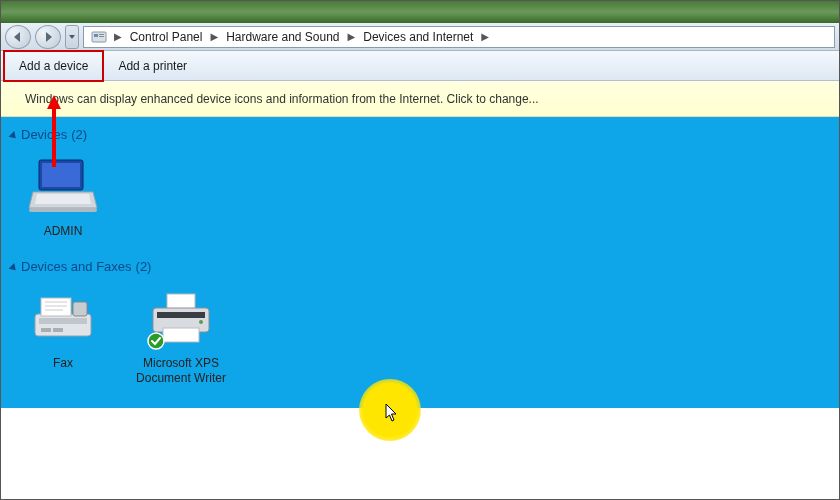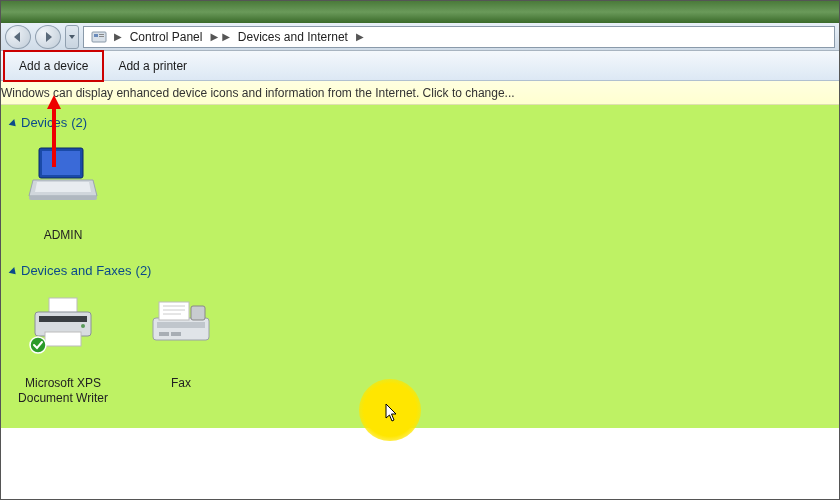--- a/index.html
+++ b/index.html
@@ -95,31 +95,31 @@
     padding:0 14px;
     display:flex;align-items:center;
     color:#1a1a1a;
     font-size:12px;
   }
   .tb-btn.highlight {
     border:2px solid #c00;
     margin:1px 0 1px 2px;
   }
   .infobar {
-    height:24px;
+    height:36px;
     background: linear-gradient(to bottom, #ffffe0 0%, #ffffd0 100%);
     border-bottom:1px solid #e0e0b0;
     display:flex;align-items:center;
-    padding:0 0;
+    padding:0 24px;
     color:#333;
     font-size:12px;
   }
   .content {
     padding:4px 8px 8px 8px;
-    background:#bef264;
+    background:#0ea5e9;
   }
   .group-header {
     display:flex;align-items:center;
     gap:4px;
     padding:6px 0 4px 0;
     color:#0b4a8a;
     font-size:13px;
   }
   .disclosure {
     width:0;height:0;
@@ -133,21 +133,21 @@
   .count { color:#0b4a8a; }
   .items {
     display:flex;
     gap:18px;
     padding:6px 4px 14px 4px;
   }
   .item {
     width:100px;
     display:flex;flex-direction:column;align-items:center;
     text-align:center;
-    gap:20px;
+    gap:4px;
   }
   .item .icon-box {
     width:80px;height:68px;
     display:flex;align-items:center;justify-content:center;
     position:relative;
   }
   .item .label {
     font-size:12px;
     color:#222;
     line-height:1.25;
@@ -206,20 +206,21 @@
       <svg width="16" height="16" viewBox="0 0 16 16">
         <rect x="1" y="3" width="14" height="10" rx="1" fill="#d8e0e8" stroke="#8898a8"></rect>
         <rect x="3" y="5" width="4" height="3" fill="#6a8aba"></rect>
         <rect x="8" y="5" width="5" height="1" fill="#888"></rect>
         <rect x="8" y="7" width="5" height="1" fill="#888"></rect>
       </svg>
     </div>
     <span class="crumb-sep">▶</span>
     <span class="crumb">Control Panel</span>
     <span class="crumb-sep">▶</span>
+    <span class="crumb">Hardware and Sound</span>
     <span class="crumb-sep">▶</span>
     <span class="crumb">Devices and Internet</span>
     <span class="crumb-sep">▶</span>
   </div>
 </div>
 
 <div class="toolbar">
   <div class="tb-btn highlight">Add a device</div>
   <div class="tb-btn">Add a printer</div>
 </div>
@@ -249,52 +250,52 @@
       <div class="label">ADMIN</div>
     </div>
   </div>
 
   <div class="group-header">
     <span class="disclosure"></span>
     <span>Devices and Faxes</span>
     <span class="count">(2)</span>
   </div>
   <div class="items">
+    <div class="item">
+      <div class="icon-box">
+        <svg class="fax-svg" viewBox="0 0 72 60">
+          <rect x="8" y="26" width="56" height="22" rx="3" fill="#e0e4e8" stroke="#9aa0a8"></rect>
+          <rect x="14" y="10" width="30" height="18" fill="#fff" stroke="#bbb"></rect>
+          <line x1="18" y1="14" x2="40" y2="14" stroke="#ccc"></line>
+          <line x1="18" y1="18" x2="40" y2="18" stroke="#ccc"></line>
+          <line x1="18" y1="22" x2="36" y2="22" stroke="#ccc"></line>
+          <rect x="46" y="14" width="14" height="14" rx="2" fill="#c8ccd0" stroke="#888"></rect>
+          <rect x="12" y="30" width="48" height="6" fill="#c0c6cc"></rect>
+          <rect x="14" y="40" width="10" height="4" fill="#a8aeb4"></rect>
+          <rect x="26" y="40" width="10" height="4" fill="#a8aeb4"></rect>
+        </svg>
+      </div>
+      <div class="label">Fax</div>
+    </div>
     <div class="item">
       <div class="icon-box">
         <svg class="printer-svg" viewBox="0 0 72 60">
           <rect x="22" y="6" width="28" height="16" fill="#fff" stroke="#bbb"></rect>
           <rect x="8" y="20" width="56" height="24" rx="3" fill="#d8dce0" stroke="#8a9098"></rect>
           <rect x="12" y="24" width="48" height="6" fill="#3a3e42"></rect>
           <rect x="18" y="40" width="36" height="14" fill="#fff" stroke="#bbb"></rect>
           <circle cx="56" cy="34" r="2" fill="#5a9a5a"></circle>
         </svg>
         <svg class="checkmark-badge" viewBox="0 0 18 18">
           <circle cx="9" cy="9" r="8" fill="#2a9a2a" stroke="#fff" stroke-width="1.5"></circle>
           <path d="M5 9 L8 12 L13 6" stroke="#fff" stroke-width="2" fill="none" stroke-linecap="round"></path>
         </svg>
       </div>
       <div class="label">Microsoft XPS Document Writer</div>
     </div>
-    <div class="item">
-      <div class="icon-box">
-        <svg class="fax-svg" viewBox="0 0 72 60">
-          <rect x="8" y="26" width="56" height="22" rx="3" fill="#e0e4e8" stroke="#9aa0a8"></rect>
-          <rect x="14" y="10" width="30" height="18" fill="#fff" stroke="#bbb"></rect>
-          <line x1="18" y1="14" x2="40" y2="14" stroke="#ccc"></line>
-          <line x1="18" y1="18" x2="40" y2="18" stroke="#ccc"></line>
-          <line x1="18" y1="22" x2="36" y2="22" stroke="#ccc"></line>
-          <rect x="46" y="14" width="14" height="14" rx="2" fill="#c8ccd0" stroke="#888"></rect>
-          <rect x="12" y="30" width="48" height="6" fill="#c0c6cc"></rect>
-          <rect x="14" y="40" width="10" height="4" fill="#a8aeb4"></rect>
-          <rect x="26" y="40" width="10" height="4" fill="#a8aeb4"></rect>
-        </svg>
-      </div>
-      <div class="label">Fax</div>
-    </div>
   </div>
 
 </div>
 
 <div class="anno-arrow">
   <div class="head"></div>
   <div class="shaft"></div>
 </div>
 
 <div class="cursor-spot"></div>

